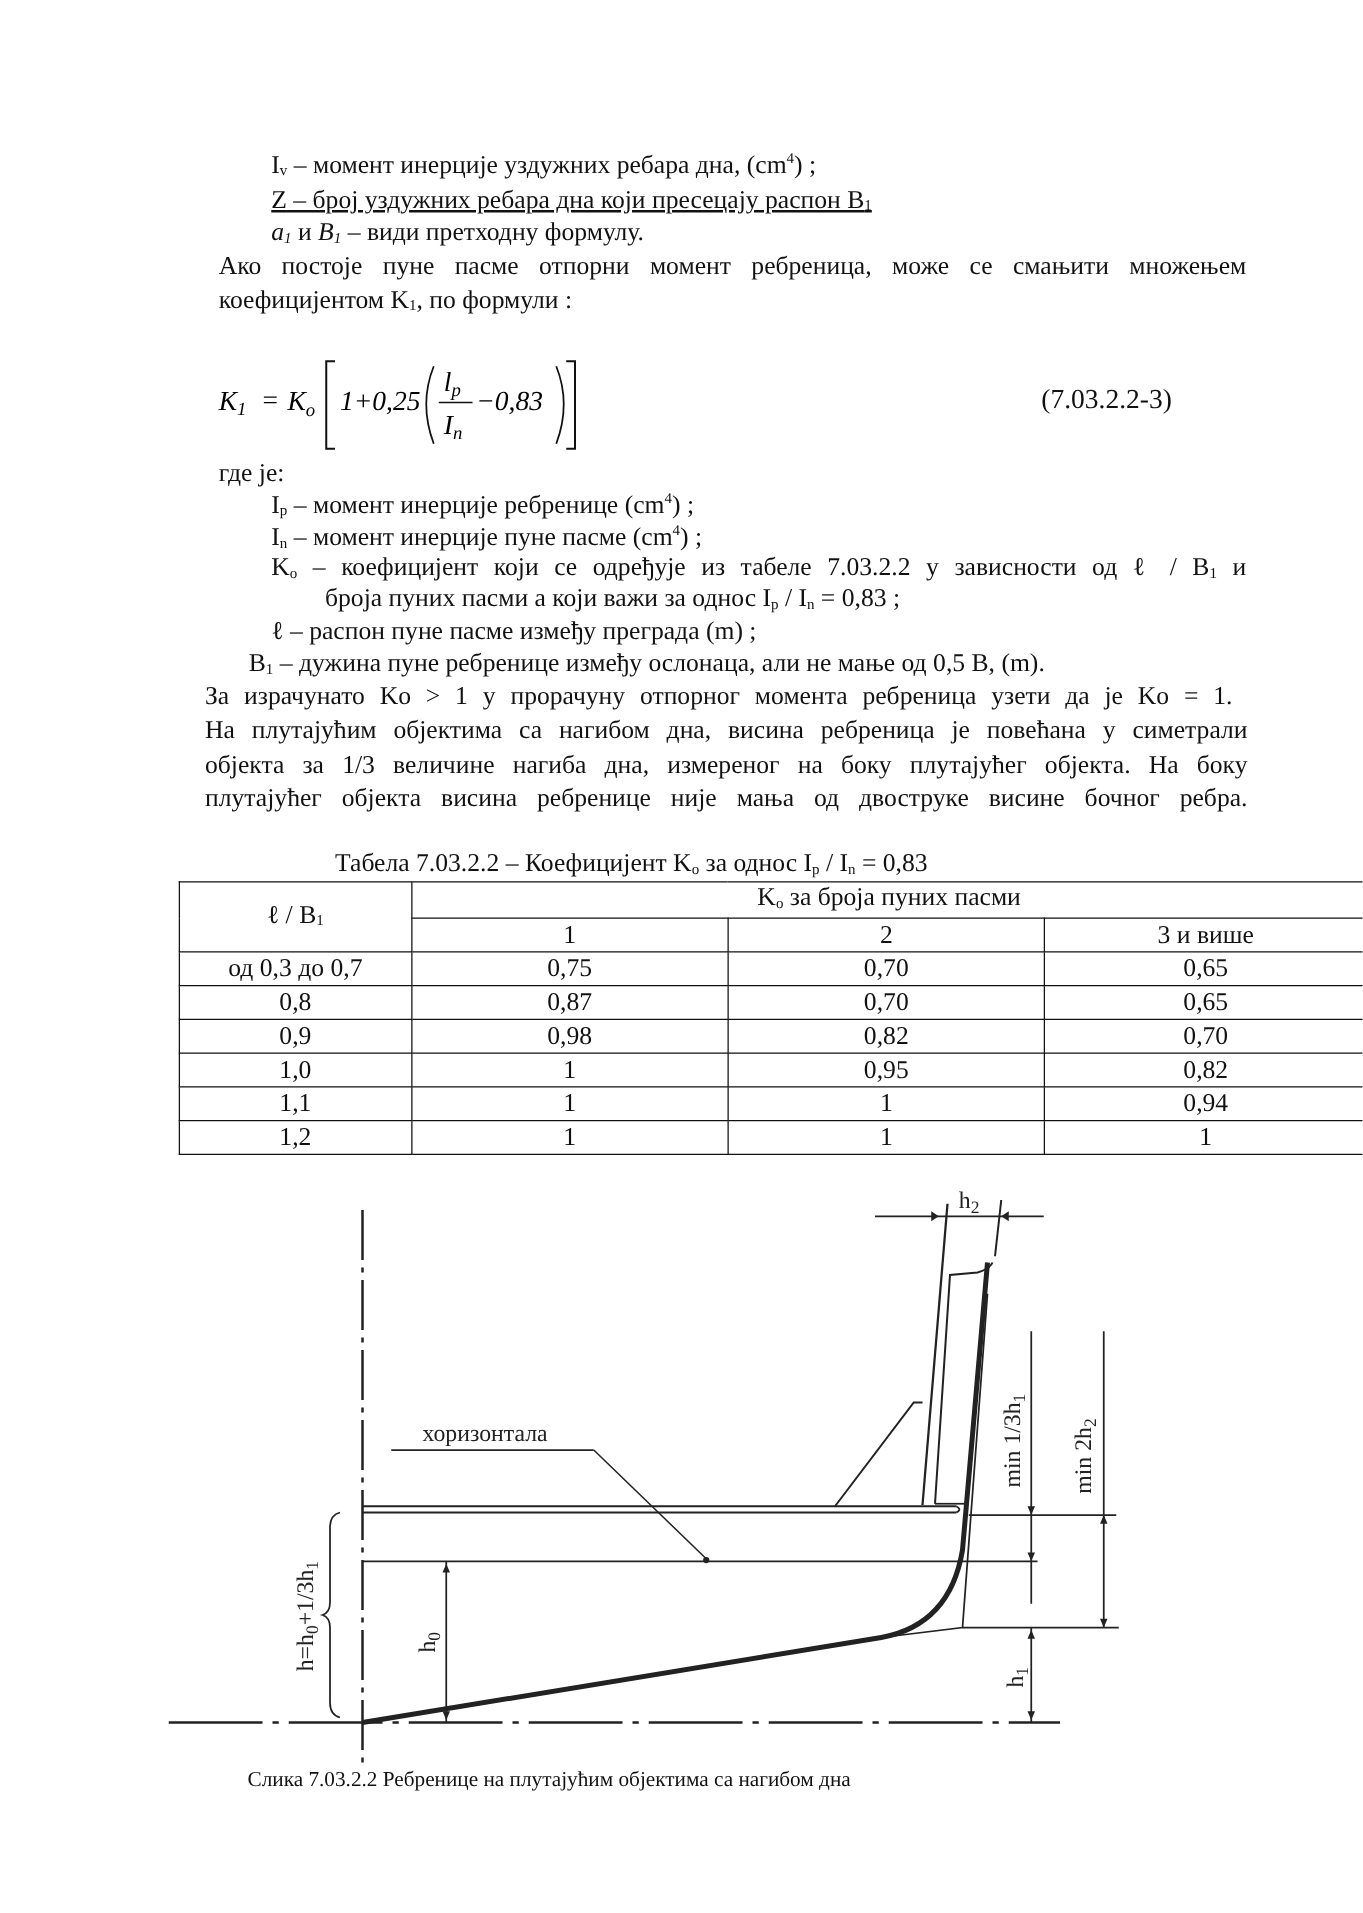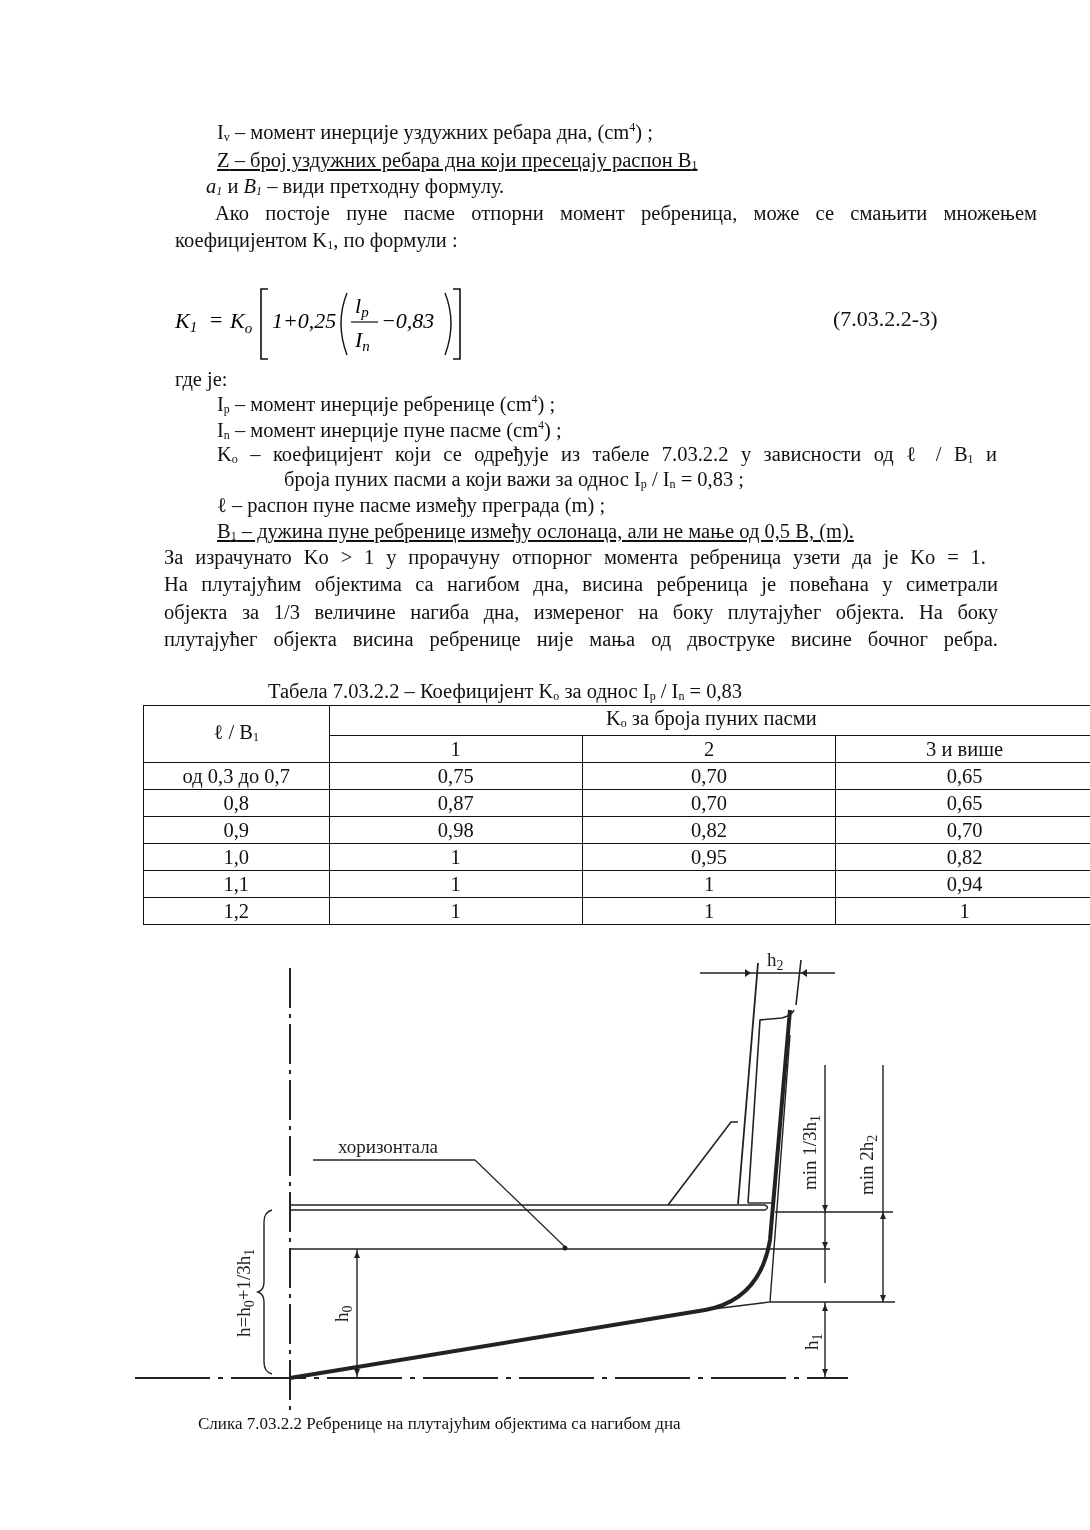--- a/index.html
+++ b/index.html
@@ -24,25 +24,25 @@
 </style>
 </head>
 <body>
 
 <div class="line" style="left:217px;top:120px;">
   <span>I</span><sub class="s">v</sub><span> – момент инерције уздужних ребара дна, (cm</span><sup>4</sup><span>) ;</span>
 </div>
 <div class="line" style="left:217px;top:148px;text-decoration:underline;">
   <span>Z</span><span>  – број уздужних ребара дна који пресецају распон B</span><sub class="s">1</sub>
 </div>
-<div class="line" style="left:206px;top:174px;text-align:center;">
+<div class="line" style="left:217px;top:174px;text-align:center;">
   <span class="it">a</span><sub class="s it">1</sub><span> и </span><span class="it">B</span><sub class="s it">1</sub><span> – види претходну формулу.</span>
 </div>
 
-<div class="line just" style="left:175px;top:201px;width:822px;margin-left:40px;">Ако постоје пуне пасме отпорни момент ребреница, може се смањити множењем</div>
+<div class="line just" style="left:175px;top:201px;width:822px;">Ако постоје пуне пасме отпорни момент ребреница, може се смањити множењем</div>
 <div class="line" style="left:175px;top:228px;">
   <span>коефицијентом K</span><sub class="s">1</sub><span>, по формули :</span>
 </div>
 
 <div class="formula">
   <svg width="300" height="80" viewBox="0 0 300 80" font-family="Liberation Serif, serif" font-style="italic" font-size="22">
     <text x="0" y="45"><tspan>K</tspan><tspan font-size="15" dy="4">1</tspan></text>
     <text x="35" y="44" font-style="normal">=</text>
     <text x="55" y="45"><tspan>K</tspan><tspan font-size="15" dy="5">o</tspan></text>
 
@@ -66,27 +66,27 @@
 
 <div class="line" style="left:217px;top:392px;">
   <span>I</span><sub class="s">p</sub><span> – момент инерције ребренице (cm</span><sup>4</sup><span>) ;</span>
 </div>
 <div class="line" style="left:217px;top:418px;">
   <span>I</span><sub class="s">n</sub><span>  – момент инерције пуне пасме (cm</span><sup>4</sup><span>) ;</span>
 </div>
 <div class="line just" style="left:217px;top:442px;width:780px;">
   <span>K</span><sub class="s">o</sub><span> – коефицијент који се одређује из табеле 7.03.2.2 у зависности од ℓ / B</span><sub class="s">1</sub><span> и</span>
 </div>
-<div class="line" style="left:260px;top:467px;margin-left:24px;">
+<div class="line" style="left:260px;top:467px;">
   <span>броја пуних пасми а који важи за однос I</span><sub class="s">p</sub><span> / I</span><sub class="s">n</sub><span> = 0,83 ;</span>
 </div>
 <div class="line" style="left:217px;top:493px;">
   <span>ℓ</span><span> – распон пуне пасме између преграда (m) ;</span>
 </div>
-<div class="line" style="left:217px;top:519px;text-decoration:underline;">
+<div class="line" style="left:199px;top:519px;">
   <span>B</span><sub class="s">1</sub><span> – дужина пуне ребренице између ослонаца, али не мање од 0,5 B, (m).</span>
 </div>
 
 <div class="line just" style="left:164px;top:545px;width:822px;">За израчунато Ko &gt; 1 у прорачуну отпорног момента ребреница узети да је Ko = 1.</div>
 <div class="line just" style="left:164px;top:572px;width:834px;">На плутајућим објектима са нагибом дна, висина ребреница је повећана у симетрали</div>
 <div class="line just" style="left:164px;top:600px;width:834px;">објекта за 1/3 величине нагиба дна, измереног на боку плутајућег објекта. На боку</div>
 <div class="line just" style="left:164px;top:627px;width:834px;">плутајућег објекта висина ребренице није мања од двоструке висине бочног ребра.</div>
 
 <div class="tcap">
   <span>Табела 7.03.2.2 – Коефицијент K</span><sub class="s">o</sub><span> за однос I</span><sub class="s">p</sub><span> / I</span><sub class="s">n</sub><span> = 0,83</span>

